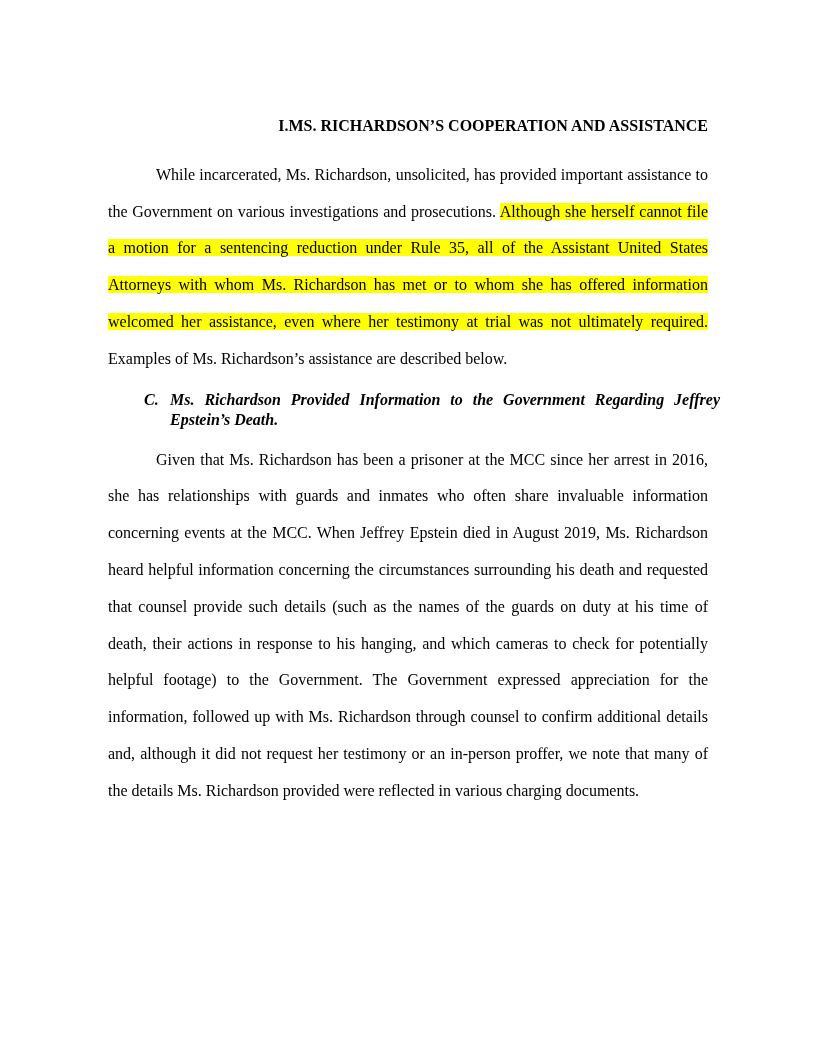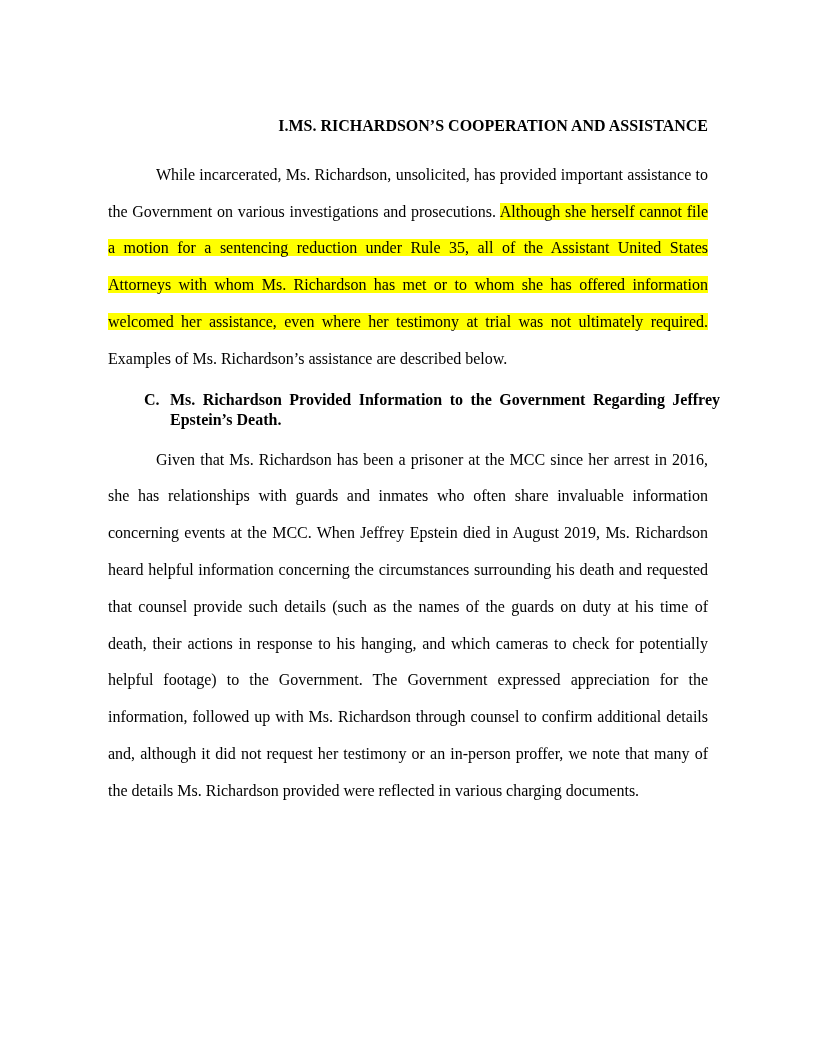--- a/index.html
+++ b/index.html
@@ -36,20 +36,21 @@
   .highlight {
     background: #ffff00;
   }
   .sub-heading {
     font-weight: bold;
     text-align: justify;
     line-height: 20px;
     margin: 9px 0 10px 48px;
     padding-left: 26px;
     text-indent: -26px;
+    font-style: italic;
   }
   .sub-heading .sub-letter {
     display: inline-block;
     width: 26px;
     text-indent: 0;
   }
 </style>
 </head>
 <body>
 

